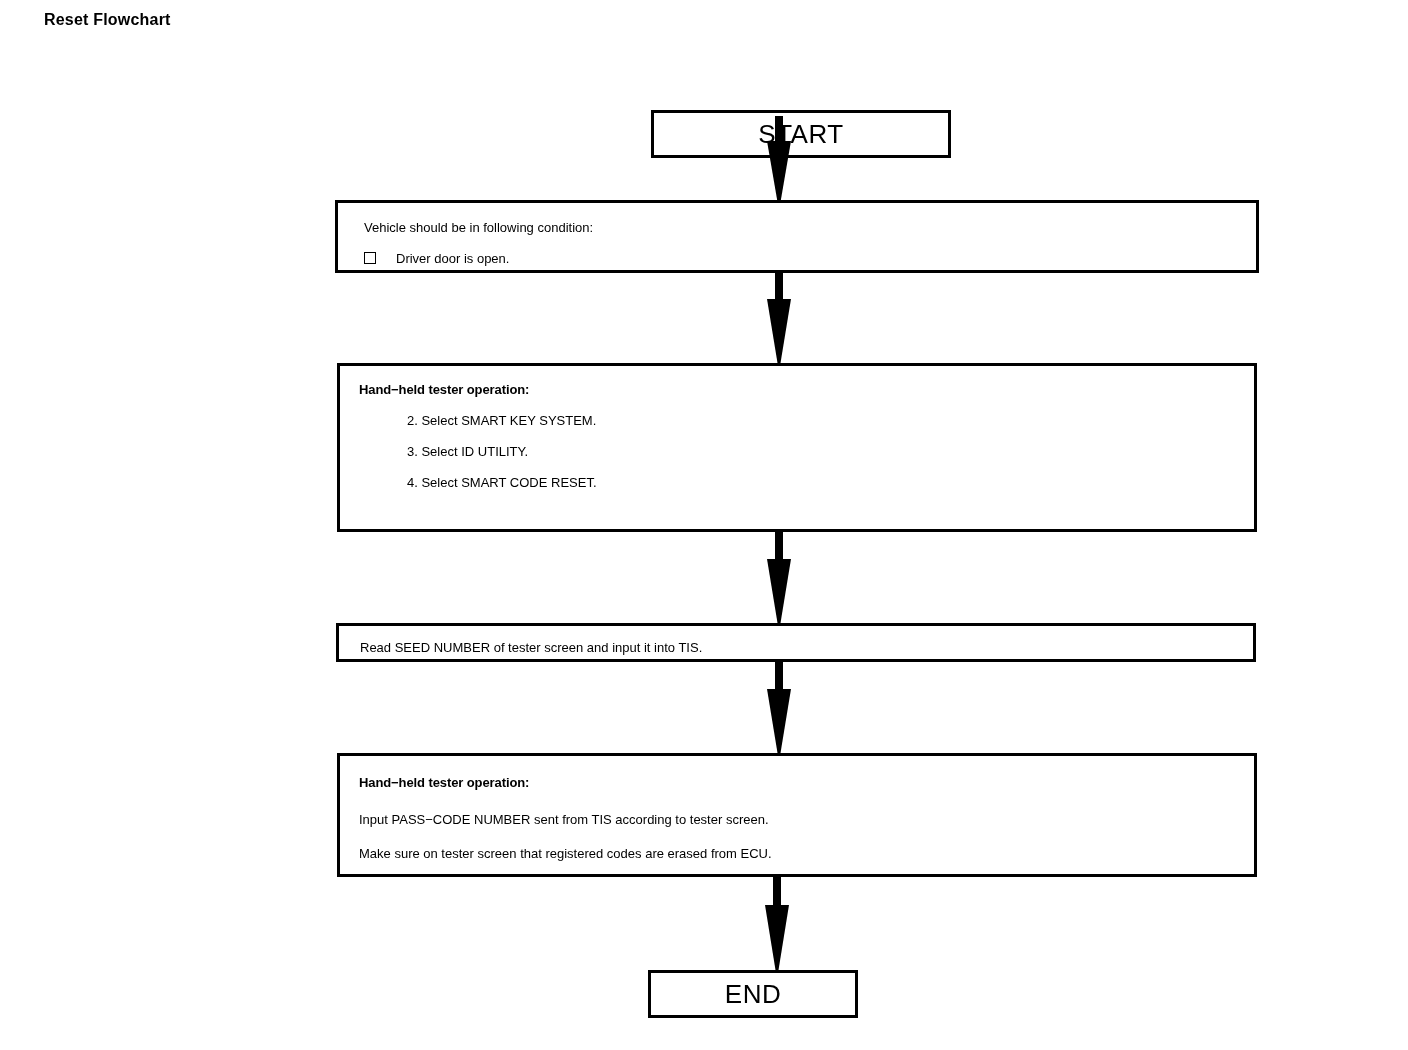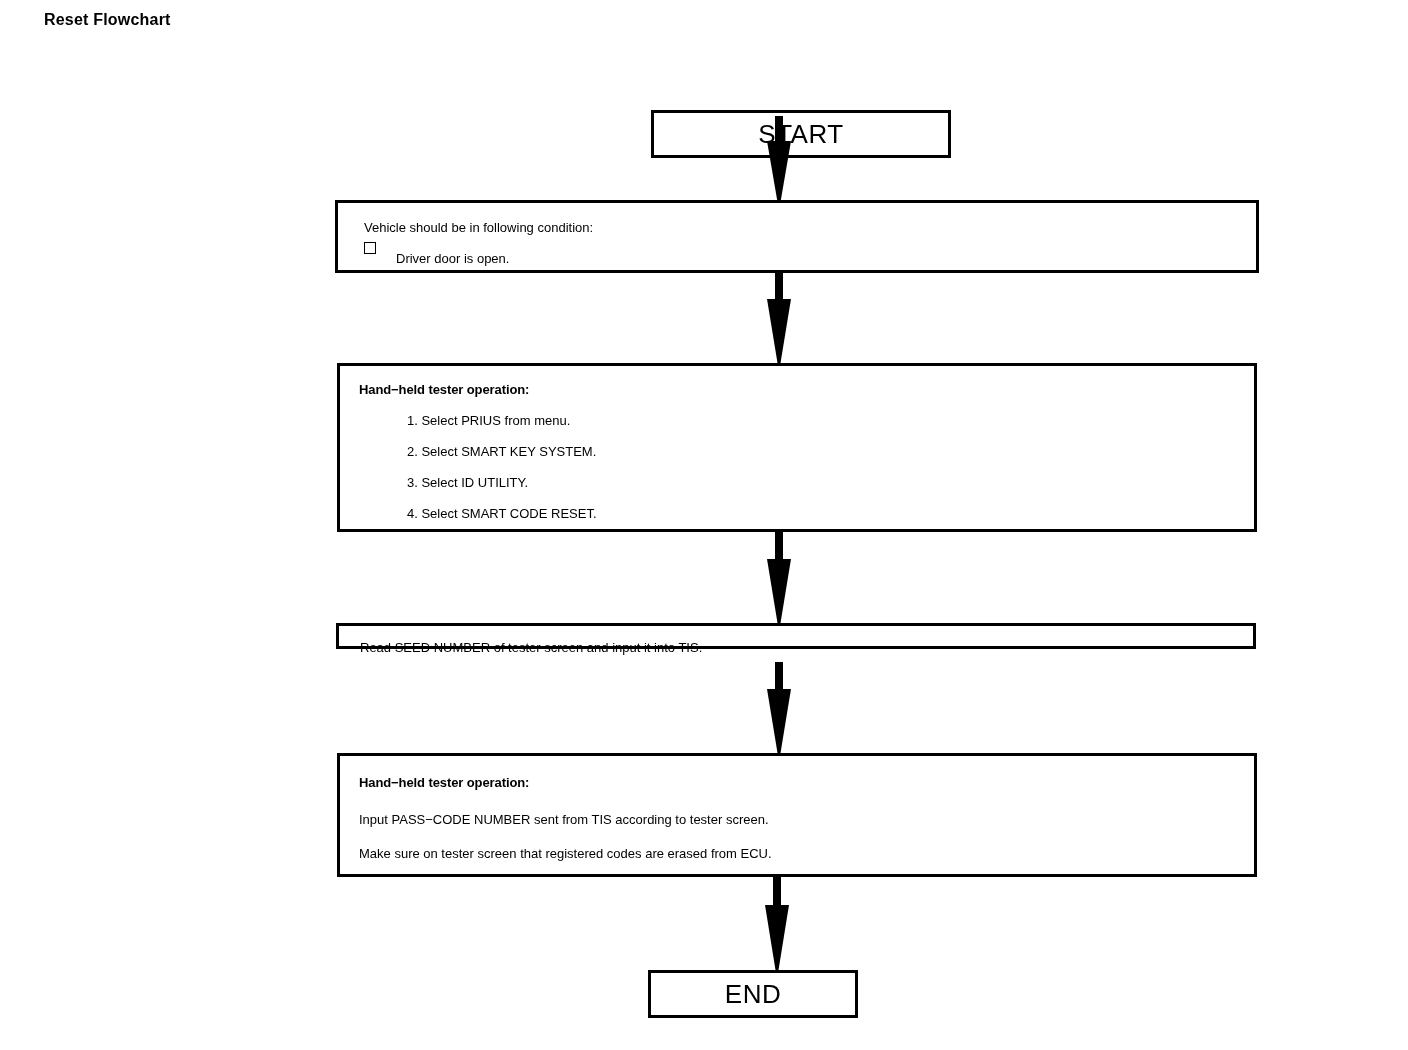--- a/index.html
+++ b/index.html
@@ -51,42 +51,42 @@
     font-size: 13px;
     line-height: 31px;
     white-space: nowrap;
   }
   .proc .line.bold {
     font-weight: bold;
     letter-spacing: -0.1px;
   }
   .bullet-row {
     display: flex;
-    align-items: flex-start;
+    align-items: center;
     white-space: nowrap;
   }
   .bullet-box {
     display: inline-block;
     width: 12px;
     height: 12px;
     border: 1.6px solid #000000;
     box-sizing: border-box;
     margin-right: 20px;
     flex: 0 0 auto;
     position: relative;
     top: -1px;
   }
   .numlist {
     margin-left: 48px;
   }
   
   #node-start  { left: 651px; top: 68px;  width: 300px; height: 48px; margin-top: 42px; }
   #node-cond   { left: 335px; top: 200px; width: 924px; height: 73px; }
   #node-op1    { left: 337px; top: 363px; width: 920px; height: 169px; }
-  #node-seed   { left: 336px; top: 623px; width: 920px; height: 26px; }
+  #node-seed   { left: 336px; top: 623px; width: 920px; height: 39px; }
   #node-op2    { left: 337px; top: 753px; width: 920px; height: 124px; }
   #node-end    { left: 648px; top: 970px; width: 210px; height: 48px; }
 
   #node-cond  .body { padding: 9px 0 0 26px; }
   #node-op1   .body { padding: 8px 0 0 19px; }
   #node-seed  .body { padding: 6px 0 0 21px; }
   #node-op2   .body { padding: 10px 0 0 19px; }
   #node-op2 .line { line-height: 34px; }
   #node-op2 .line.bold { margin-bottom: 3px; }
 
@@ -120,21 +120,20 @@
 
   <svg class="arrow" style="left:761px; top:273px;" width="36" height="90" viewBox="0 0 36 90">
     <rect x="14" y="0" width="8" height="26" fill="#000"></rect>
     <polygon points="6,26 30,26 19.5,90 16.5,90" fill="#000"></polygon>
   </svg>
 
   <div class="node proc" id="node-op1">
     <div class="body">
       <div class="line bold">Hand−held tester operation:</div>
       <div class="numlist">
-        <div class="line">1. Select PRIUS from menu.</div>
         <div class="line">2. Select SMART KEY SYSTEM.</div>
         <div class="line">3. Select ID UTILITY.</div>
         <div class="line">4. Select SMART CODE RESET.</div>
       </div>
     </div>
   </div>
 
   <svg class="arrow" style="left:761px; top:532px;" width="36" height="91" viewBox="0 0 36 91">
     <rect x="14" y="0" width="8" height="27" fill="#000"></rect>
     <polygon points="6,27 30,27 19.5,91 16.5,91" fill="#000"></polygon>

